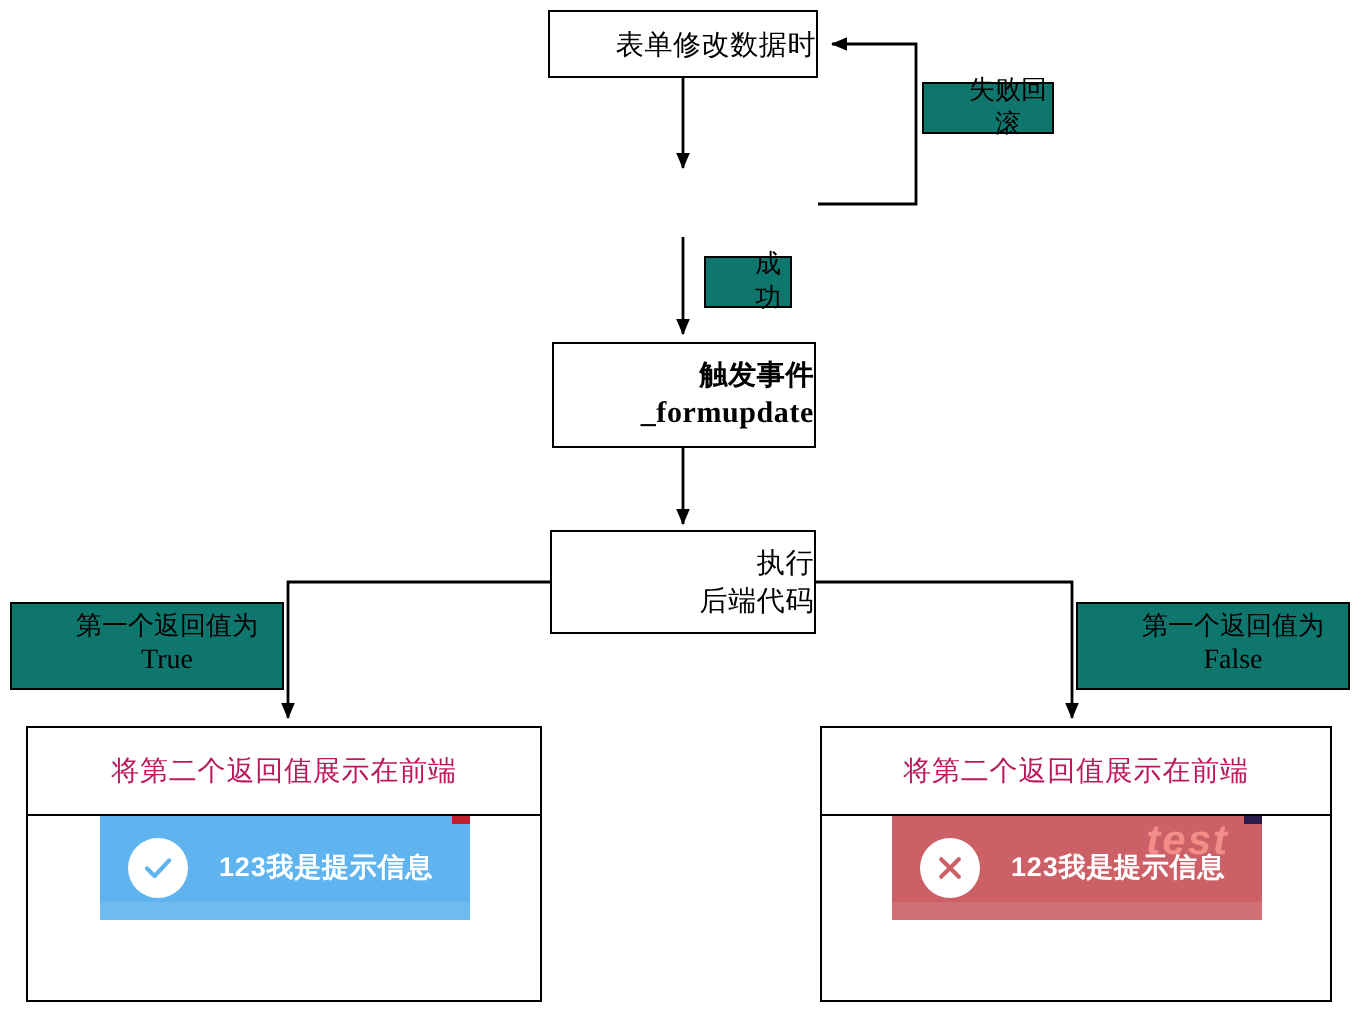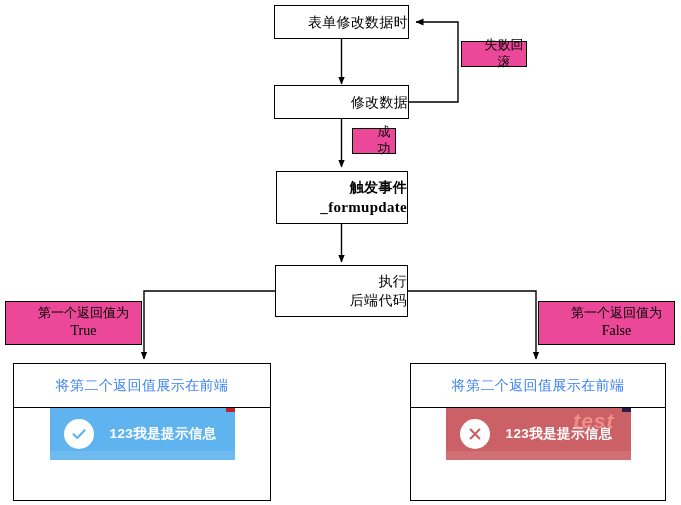--- a/index.html
+++ b/index.html
@@ -45,21 +45,21 @@
     display: block;
   }
   .mono-ser {
     font-family: "Liberation Serif", "DejaVu Serif", serif;
     font-size: 15px;
   }
   .label-box {
     position: absolute;
     box-sizing: border-box;
     border: 1.4px solid #000000;
-    background: #ec4899;
+    background: #0f766e;
     display: flex;
     flex-direction: column;
     align-items: center;
     justify-content: center;
     text-align: center;
     font-size: 13px;
     color: #000000;
     line-height: 1.3;
     padding-left: 20px;
   }
@@ -74,21 +74,21 @@
     background: #ffffff;
   }
   .panel-head {
     box-sizing: border-box;
     height: 44px;
     border-bottom: 1.4px solid #000000;
     display: flex;
     align-items: center;
     justify-content: center;
     font-size: 14px;
-    color: #3b82f6;
+    color: #be185d;
     letter-spacing: 0.4px;
   }
   .panel-body {
     box-sizing: border-box;
     height: calc(100% - 44px);
     position: relative;
     display: flex;
     align-items: flex-start;
     justify-content: center;
   }
@@ -180,23 +180,20 @@
   </svg>
 
   <div class="node" style="left:274px; top:5px; width:135px; height:34px;">
     <span>表单修改数据时</span>
   </div>
 
   <div class="label-box" style="left:461px; top:41px; width:66px; height:26px;">
     <span>失败回滚</span>
   </div>
 
-  <div class="node" style="left:274px; top:85px; width:135px; height:34px;">
-    <span>修改数据</span>
-  </div>
 
   <div class="label-box" style="left:352px; top:128px; width:44px; height:26px;">
     <span>成功</span>
   </div>
 
   <div class="node" style="left:276px; top:171px; width:132px; height:53px;font-weight:bold;">
     <span>触发事件</span>
     <span class="line2 mono-ser">_formupdate</span>
   </div>
 

